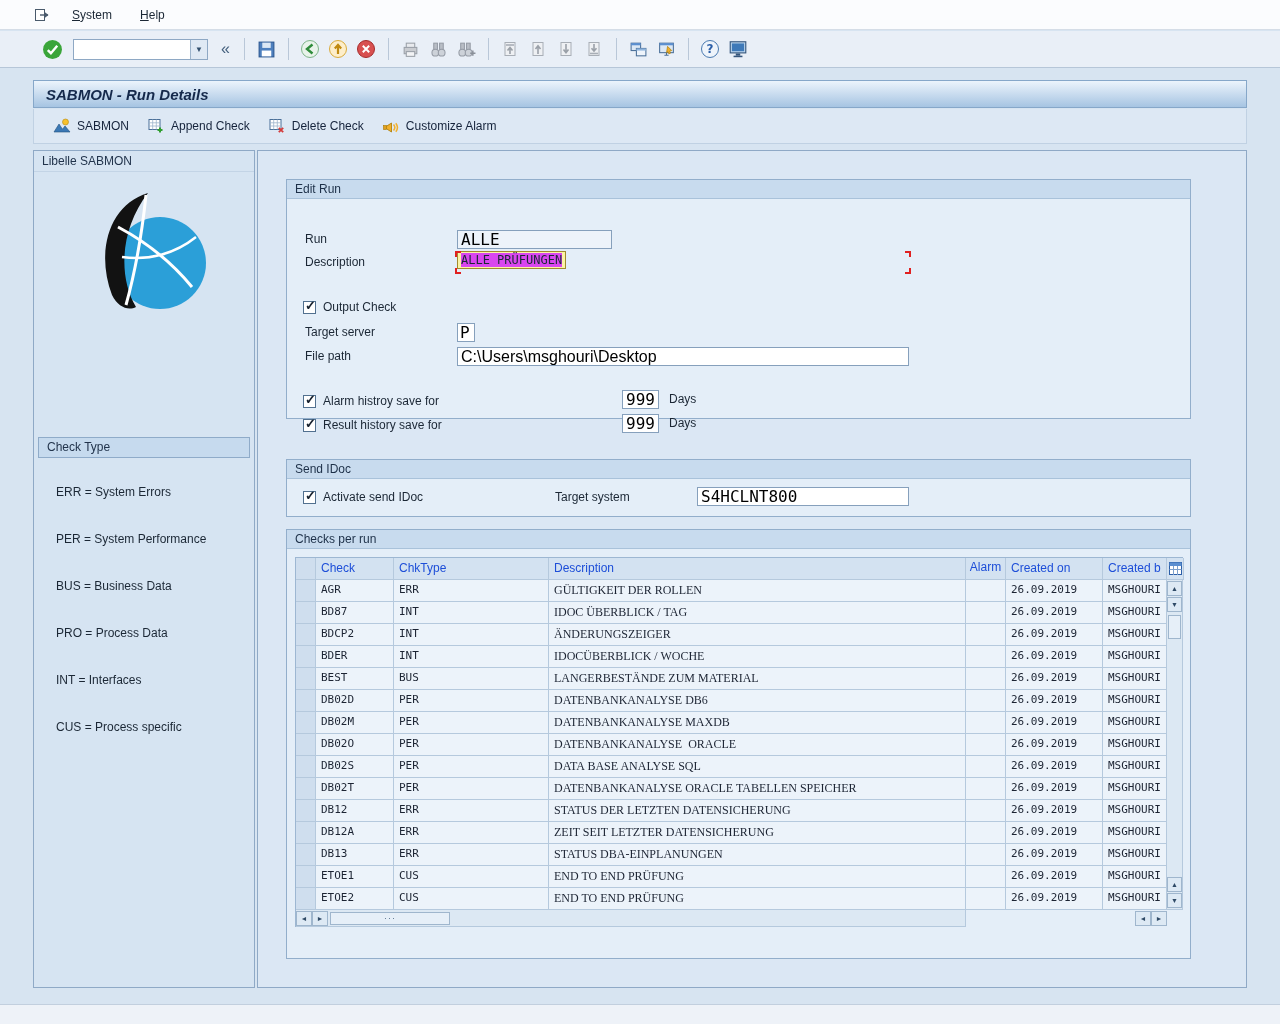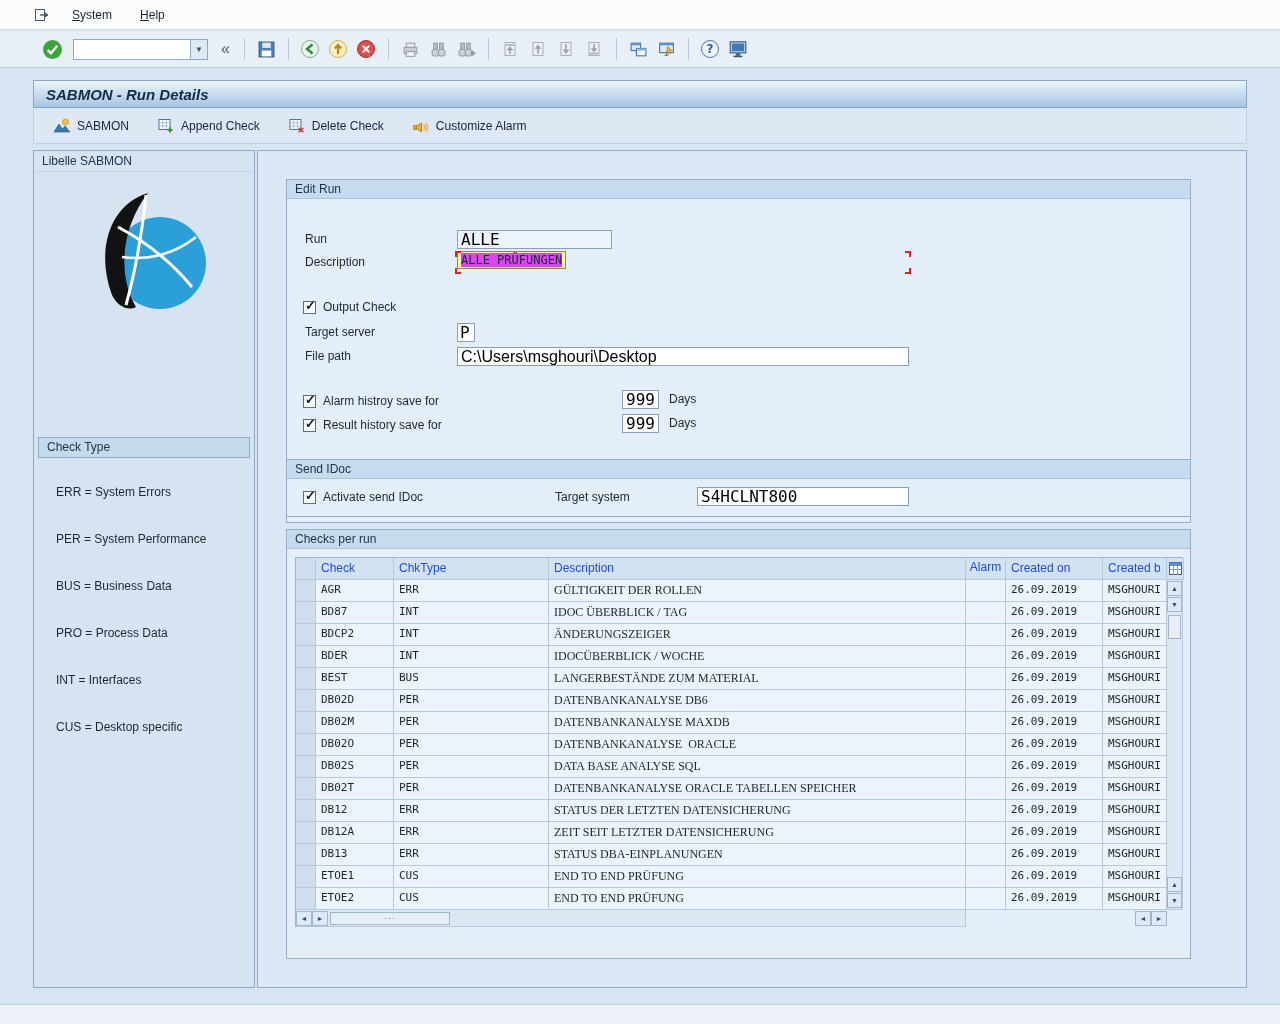--- a/index.html
+++ b/index.html
@@ -20,36 +20,36 @@
   .combo{display:flex;align-items:center;border:1px solid #8ea8c4;background:#fff;height:21px;margin:0 5px}
   .combo input{border:0;outline:0;width:116px;height:19px;font-family:"DejaVu Sans Mono",monospace;font-size:12px;padding:0 3px;background:#fff}
   .combo .drop{width:17px;height:19px;background:#dfe9f4;border-left:1px solid #9db4cc;font-size:8px;display:flex;align-items:center;justify-content:center;color:#33506e}
   .collapse{font-size:16px;color:#44607e;margin:0 5px;line-height:1}
 
   
   .titlebar{position:absolute;top:80px;left:33px;width:1214px;height:28px;background:linear-gradient(#ecf4fc,#a6c4e2);border:1px solid #86a7c9;display:flex;align-items:center;padding-left:12px}
   .titlebar .t{font-size:15px;font-weight:bold;font-style:italic;color:#15294b}
 
   
-  .appbar{position:absolute;top:109px;left:33px;width:1214px;height:35px;background:#dde8f4;border:1px solid #c0d1e3;border-top:0;display:flex;align-items:center;gap:10px;padding-left:10px}
+  .appbar{position:absolute;top:109px;left:33px;width:1214px;height:35px;background:#dde8f4;border:1px solid #c0d1e3;border-top:0;display:flex;align-items:center;padding-left:10px}
   .abtn{display:flex;align-items:center;gap:6px;padding:3px 9px;cursor:default;color:#15233b}
 
   
   .sidepanel{position:absolute;top:150px;left:33px;width:222px;height:838px;border:1px solid #8fa9c6;background:#d6e4f2}
   .sp-header{height:21px;padding:3px 8px;border-bottom:1px solid #c3d4e6;color:#22344c}
   .logo-wrap{position:absolute;top:40px;left:46px;width:130px;height:130px}
   .ct-bar{position:absolute;top:286px;left:4px;right:4px;height:21px;background:#c6daee;border:1px solid #8fabc9;padding:2px 8px;color:#22344c}
   .ct-list{position:absolute;top:332px;left:22px;right:6px;display:flex;flex-direction:column;gap:29px}
   .ct-item{line-height:18px;white-space:nowrap}
 
   
   .mainpanel{position:absolute;top:150px;left:257px;width:990px;height:838px;border:1px solid #8fa9c6;background:#dbe7f4}
   .group{position:absolute;left:28px;width:905px;border:1px solid #92aecb;background:#e4eef8}
   .group-header{height:19px;background:#c8dbee;border-bottom:1px solid #a9c2da;padding:2px 8px;color:#1d3048}
-  .g-edit{top:28px;height:344px}
+  .g-edit{top:28px;height:240px}
   .g-idoc{top:308px;height:58px}
   .g-checks{top:378px;height:430px}
   .frow{position:absolute;left:0;right:0;height:20px}
   .flabel{position:absolute;left:18px;top:2px;white-space:nowrap}
   .fvalue{position:absolute;left:170px;top:0}
   .field{height:19px;border:1px solid #86a0bc;background:#fff;font-family:"DejaVu Sans Mono",monospace;font-size:16px;padding:1px 3px;display:block;white-space:pre;overflow:hidden}
   input.field{outline:none}
   .ro{background:#edf3fa}
   .desc-wrap{position:absolute;left:170px;top:0;width:452px;height:19px}
   .desc-field{width:100%;height:19px;border:1px solid #a08a30;background:#fbf3a4;font-family:"DejaVu Sans Mono",monospace;font-size:12px;padding:1px 3px;white-space:pre;overflow:hidden}
@@ -331,21 +331,21 @@
         <path d="M42 66 C70 70 96 62 116 46" stroke="#fff" stroke-width="2.5" fill="none"></path>
       </svg>
     </div>
     <div class="ct-bar">Check Type</div>
     <div class="ct-list">
       <span class="ct-item">ERR = System Errors</span>
       <span class="ct-item">PER = System Performance</span>
       <span class="ct-item">BUS = Business Data</span>
       <span class="ct-item">PRO = Process Data</span>
       <span class="ct-item">INT = Interfaces</span>
-      <span class="ct-item">CUS = Desktop specific</span>
+      <span class="ct-item">CUS = Process specific</span>
     </div>
   </div>
 
   <div class="mainpanel">
 
     <div class="group g-edit">
       <div class="group-header">Edit Run</div>
 
       <div class="frow" style="top:50px">
         <span class="flabel">Run</span>

